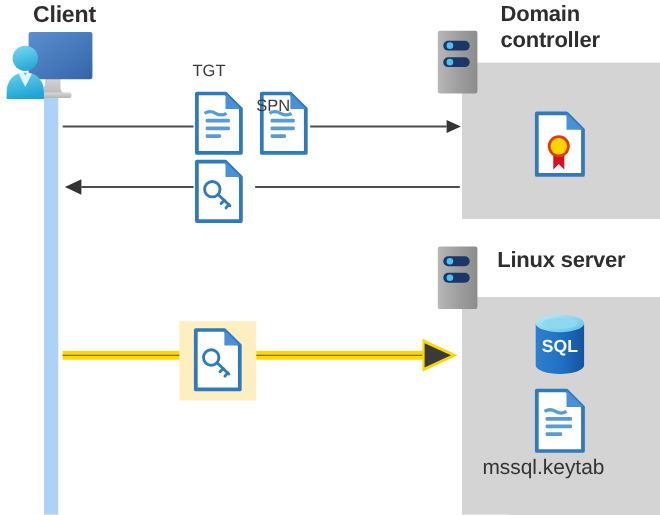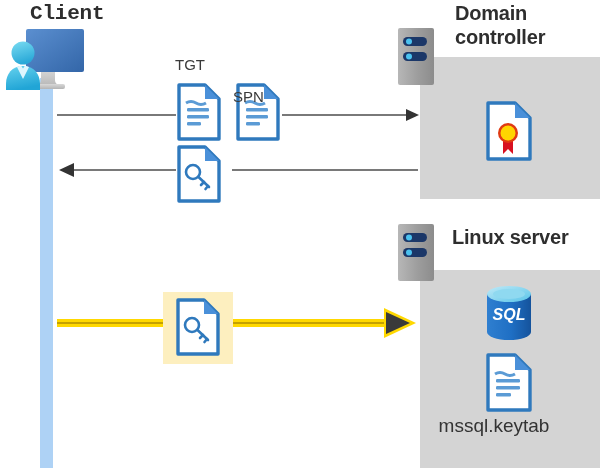--- a/index.html
+++ b/index.html
@@ -8,21 +8,21 @@
     font-family:"Liberation Sans", sans-serif;
     -webkit-font-smoothing:antialiased;
   }
   .stage{position:absolute;left:0;top:0;width:600px;height:468px;}
 
   
   .heading{
     position:absolute;font-weight:bold;color:#2e2e2e;
     line-height:1.18;letter-spacing:-0.2px;
   }
-  #client-title{left:30px;top:2px;font-size:21px;font-family:Liberation Mono, monospace;}
+  #client-title{left:30px;top:2px;font-size:21px;}
   #dc-title{left:455px;top:2px;font-size:20px;width:140px;}
   #linux-title{left:452px;top:226px;font-size:20px;width:150px;}
 
   
   .panel{position:absolute;background:#d4d4d4;}
   #dc-panel{left:420px;top:57px;width:180px;height:142px;}
   #linux-panel{left:420px;top:270px;width:180px;height:198px;}
 
   
   #lifeline{
@@ -220,21 +220,21 @@
       <path d="M3 2 h27 l15 15 v41 h-42 z" fill="#ffffff" stroke="#2f79bd" stroke-width="3.4" stroke-linejoin="round"></path>
       <path d="M30 2 l15 15 h-15 z" fill="#4a90d9"></path>
 
       <path d="M18 36 l0 17 l5 -5 l5 5 l0 -17 z" fill="#d81020"></path>
 
       <circle cx="23" cy="32" r="10" fill="#e03a12"></circle>
       <circle cx="23" cy="32" r="7.5" fill="#ffd500"></circle>
     </svg>
   </div>
 
-  <div class="doc-icon" style="left:482px;top:284px;font-style:italic;">
+  <div class="doc-icon" style="left:482px;top:284px;">
     <svg width="54" height="58" viewBox="0 0 54 58">
       <defs>
         <linearGradient id="cylGrad" x1="0" y1="0" x2="1" y2="0">
           <stop offset="0%" stop-color="#2f7fd0"></stop>
           <stop offset="55%" stop-color="#1f6fc4"></stop>
           <stop offset="100%" stop-color="#15539c"></stop>
         </linearGradient>
         <linearGradient id="topGrad" x1="0" y1="0" x2="1" y2="1">
           <stop offset="0%" stop-color="#bfeaf8"></stop>
           <stop offset="100%" stop-color="#59c4e8"></stop>

